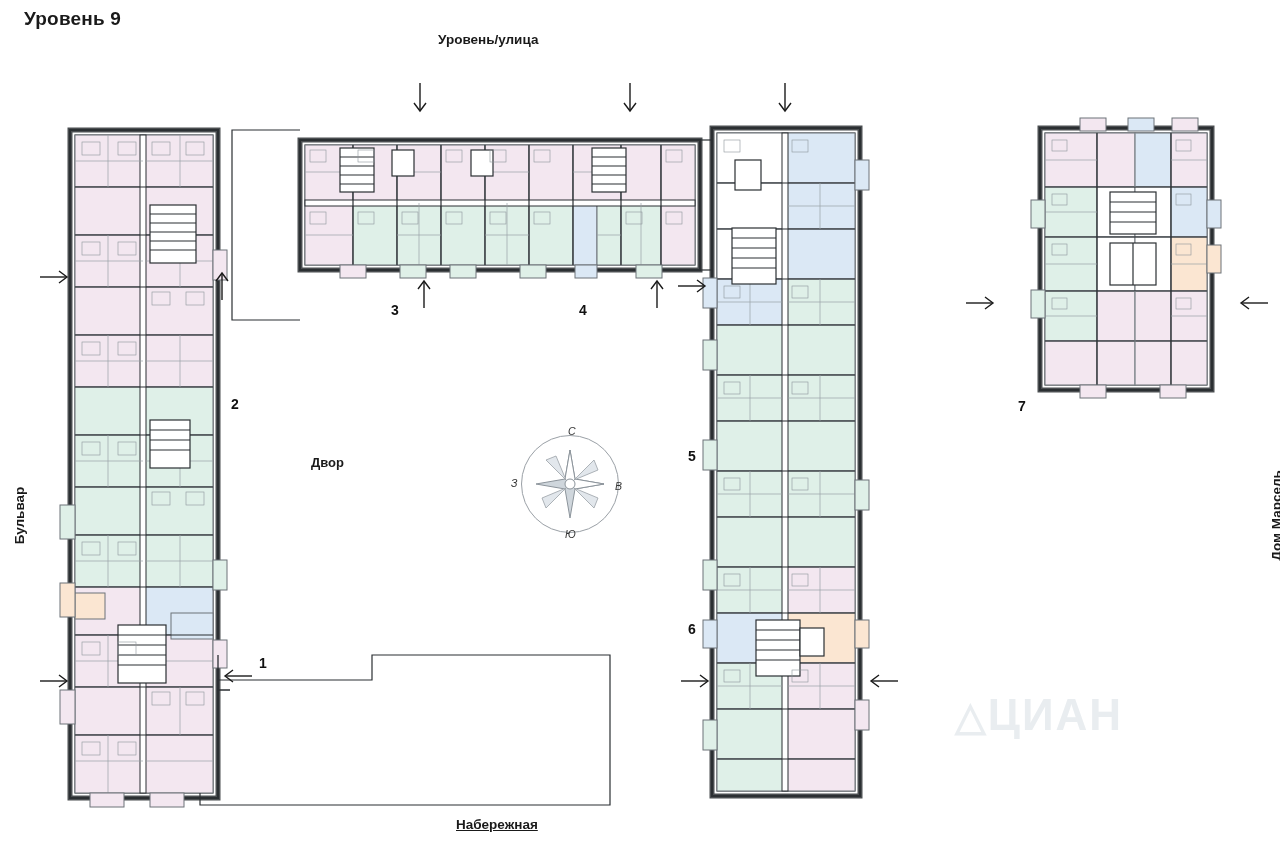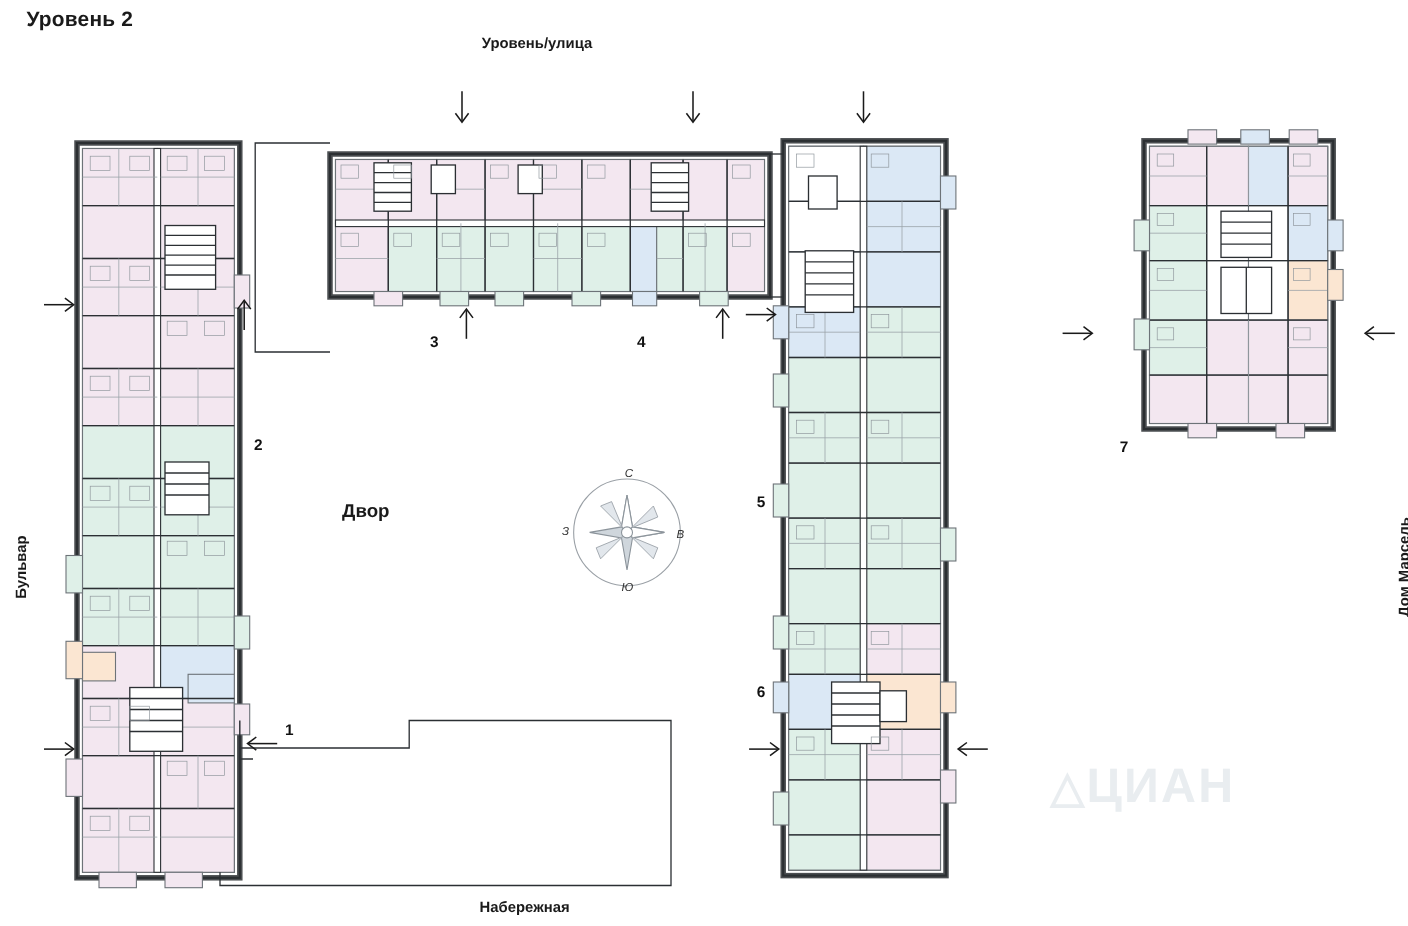--- a/index.html
+++ b/index.html
@@ -32,22 +32,23 @@
   .edge-label {
     position: absolute;
     font-size: 13.5px;
     font-weight: bold;
   }
   .edge-top {
     left: 438px;
     top: 32px;
   }
   .edge-bottom {
-    left: 436px;
+    left: 456px;
     top: 817px;
+    text-decoration: underline;
   }
   .edge-left {
     left: -31px;
     top: 508px;
     transform: rotate(-90deg);
     transform-origin: center center;
     width: 100px;
     text-align: center;
   }
   .edge-right {
@@ -55,21 +56,21 @@
     top: 508px;
     transform: rotate(-90deg);
     transform-origin: center center;
     width: 130px;
     text-align: center;
   }
   .yard-label {
     position: absolute;
     left: 311px;
     top: 455px;
-    font-size: 17px;
+    font-size: 13px;
     font-weight: bold;
   }
   .sec-num {
     position: absolute;
     font-size: 14px;
     font-weight: bold;
     color: #111;
   }
 
   
@@ -122,21 +123,21 @@
     left: 0;
     top: 0;
   }
   .arrow     { stroke: #1a1a1a; fill: none; stroke-width: 1.4; }
 </style>
 </head>
 <body>
 
 <div class="stage">
 
-  <div class="title">Уровень 2</div>
+  <div class="title">Уровень 9</div>
 
   <div class="edge-label edge-top">Уровень/улица</div>
   <div class="edge-label edge-bottom">Набережная</div>
   <div class="edge-label edge-left">Бульвар</div>
   <div class="edge-label edge-right">Дом Марсель</div>
 
   <div class="yard-label">Двор</div>
 
   <div class="sec-num" style="left:259px;top:655px;">1</div>
   <div class="sec-num" style="left:231px;top:396px;">2</div>

